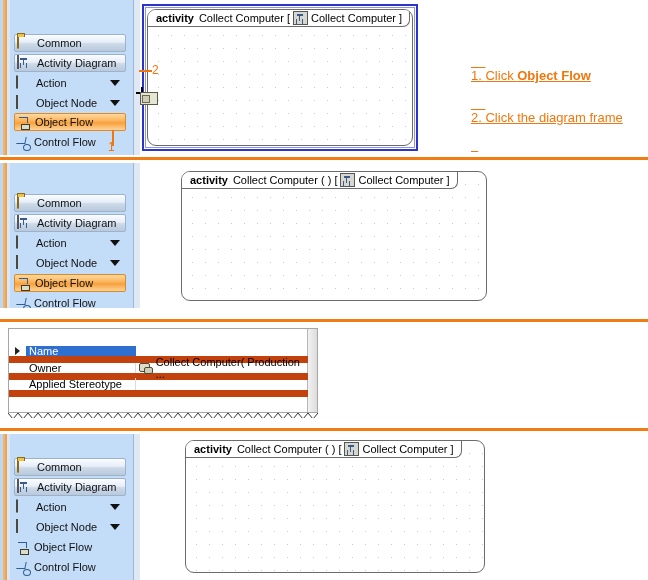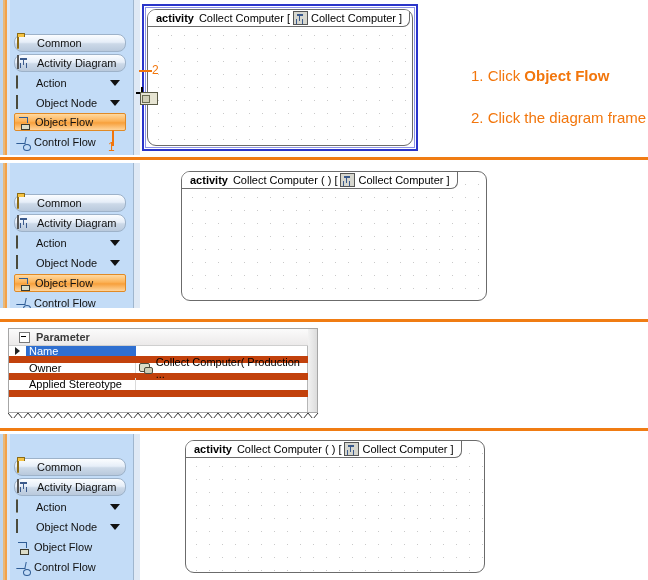--- a/index.html
+++ b/index.html
@@ -26,21 +26,21 @@
   .pal-right{position:absolute;right:0;top:0;bottom:0;width:6px;background:#dfe9f5;border-left:1px solid #9fb6ce;}
 
   .pal-item{
     position:absolute;left:14px;width:112px;height:18px;
     display:flex;align-items:center;
     font-size:11px;color:#111;
     box-sizing:border-box;
   }
   .pal-item.header{
     background:linear-gradient(to bottom,#fbfdff 0%,#e6eef8 45%,#ccd9e8 55%,#b9c9dc 100%);
-    border:1px solid #9db2c9;border-radius:8px;
+    border:1px solid #9db2c9;border-radius:2px;
   }
   .pal-item.sel{
     background:linear-gradient(to bottom,#ffd9a0 0%,#fcb257 45%,#f7a03c 55%,#ffd49a 100%);
     border:1px solid #e08a26;border-radius:2px;
   }
   .pal-ico{width:16px;height:14px;margin:0 4px 0 2px;flex:none;position:relative;}
   .pal-lbl{white-space:nowrap;line-height:14px;}
   .pal-arrow{position:absolute;right:6px;width:0;height:0;
     border-left:5px solid transparent;border-right:5px solid transparent;border-top:6px solid #111;}
 
@@ -86,21 +86,21 @@
   .hdr-ico{display:inline-block;width:13px;height:12px;margin:0 3px;position:relative;vertical-align:-2px;
     background:#d7d7cf;border:1px solid #555;}
   .hdr-ico:before{content:"";position:absolute;left:3px;top:2px;width:6px;height:2px;background:#3b5a8c;}
   .hdr-ico:after{content:"";position:absolute;left:5px;top:4px;width:1px;height:5px;background:#3b5a8c;
     box-shadow:-3px 3px 0 0 #3b5a8c,3px 3px 0 0 #3b5a8c;}
 
   .sel-outline{position:absolute;border:2px solid #2b35c9;box-sizing:border-box;}
   .sel-outline2{position:absolute;border:1px solid #8d93e8;box-sizing:border-box;}
 
   
-  .callout{position:absolute;color:#f2760c;font-size:15px;line-height:14px;white-space:pre;}
+  .callout{position:absolute;color:#f2760c;font-size:13px;line-height:14px;white-space:pre;text-decoration:underline;}
   .callout b{font-weight:bold;}
   .tick{position:absolute;background:#f2760c;}
   .num{position:absolute;color:#f2760c;font-size:12px;}
 
   .cursor{position:absolute;width:0;height:0;}
 
   .mini-node{position:absolute;width:16px;height:11px;background:#e6e4d2;border:1px solid #5a5a46;}
   .mini-node:after{content:"";position:absolute;left:1px;top:2px;width:6px;height:6px;
     background:#cfcdb6;border:1px solid #6b6b52;}
   .crosshair{position:absolute;}
@@ -261,26 +261,20 @@
   </div>
 
 </div>
 
 <div class="hr-sep" style="top:319px;"></div>
 
 <div class="panel" style="top:325px;height:100px;">
   <div class="ptable" style="left:8px;top:3px;width:310px;height:85px;">
     <div class="ptable-scroll"></div>
 
-    <div class="prow grp" style="top:0;">
-      <div class="gtxt" style="display:flex;align-items:center;width:100%;">
-        <span class="expander"></span>
-        <span>Parameter</span>
-      </div>
-    </div>
 
     <div class="prow rowsel rowsep" style="top:17px;">
       <div class="c1">
           <span class="tri"></span>
         </div>
       <div class="c2">Name</div>
     </div>
 
     <div class="prow rowsep" style="top:34px;">
       <div class="c1"></div>

